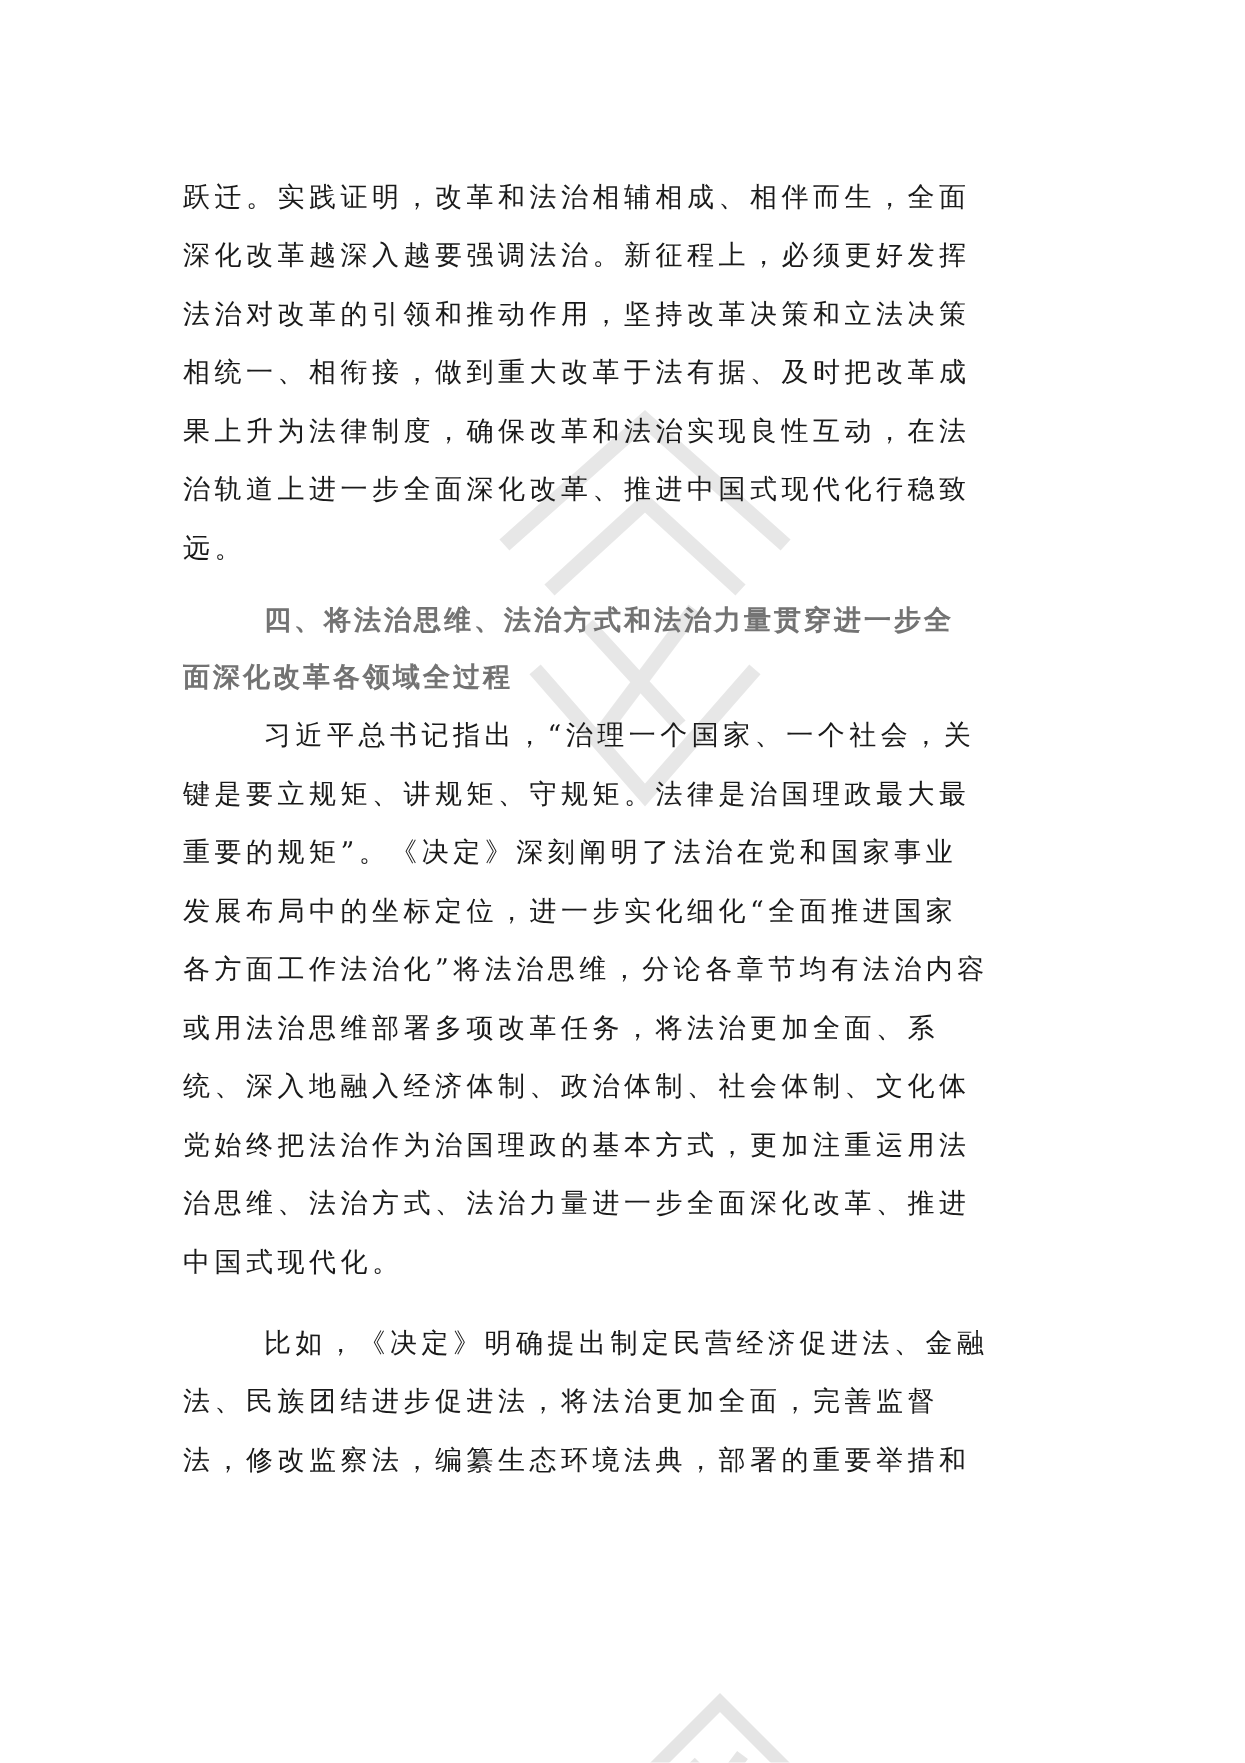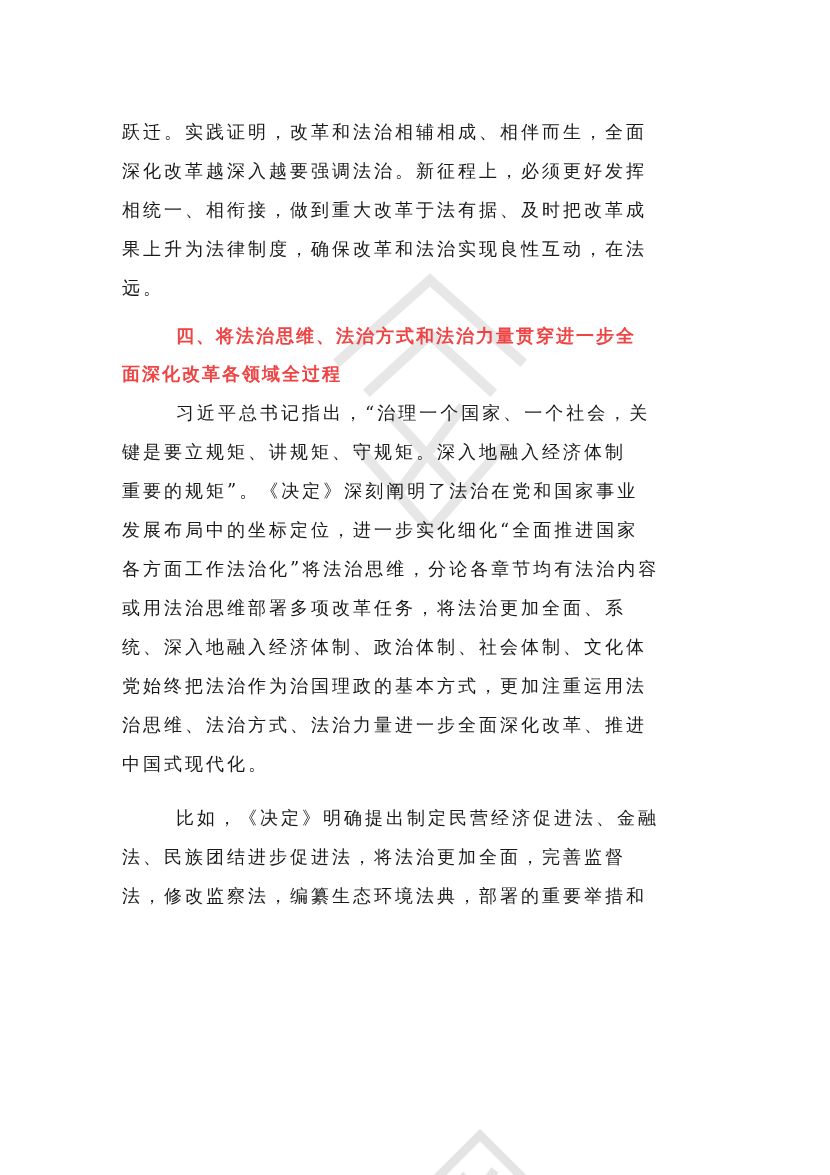--- a/index.html
+++ b/index.html
@@ -55,21 +55,21 @@
   }
   .indent {
     padding-left: 54px;
   }
   .para-gap {
     margin-top: 15px;
   }
   .heading .line {
     font-family: "DejaVu Sans", "Liberation Sans", sans-serif;
     font-weight: bold;
-    color: #ef4444;
+    color: #737373;
     letter-spacing: 2px;
     height: 38px;
     line-height: 38px;
   }
   .heading {
     margin-top: 10px;
   }
 </style>
 </head>
 <body>
@@ -92,33 +92,35 @@
       <path d="M40 60 L70 90"></path>
       <path d="M75 55 L45 95"></path>
     </g>
   </svg>
 
   <div class="content">
 
     <div class="paragraph">
       <div class="line">跃迁。实践证明，改革和法治相辅相成、相伴而生，全面</div>
       <div class="line">深化改革越深入越要强调法治。新征程上，必须更好发挥</div>
+      <div class="line">法治对改革的引领和推动作用，坚持改革决策和立法决策</div>
       <div class="line">相统一、相衔接，做到重大改革于法有据、及时把改革成</div>
       <div class="line">果上升为法律制度，确保改革和法治实现良性互动，在法</div>
+      <div class="line">治轨道上进一步全面深化改革、推进中国式现代化行稳致</div>
       <div class="line">远。</div>
     </div>
 
     <div class="heading">
       <div class="line indent">四、将法治思维、法治方式和法治力量贯穿进一步全</div>
       <div class="line">面深化改革各领域全过程</div>
     </div>
 
     <div class="paragraph">
       <div class="line indent">习近平总书记指出，“治理一个国家、一个社会，关</div>
-      <div class="line">键是要立规矩、讲规矩、守规矩。深入地融入经济体制</div>
+      <div class="line">键是要立规矩、讲规矩、守规矩。法律是治国理政最大最</div>
       <div class="line">重要的规矩”。《决定》深刻阐明了法治在党和国家事业</div>
       <div class="line">发展布局中的坐标定位，进一步实化细化“全面推进国家</div>
       <div class="line">各方面工作法治化”将法治思维，分论各章节均有法治内容</div>
       <div class="line">或用法治思维部署多项改革任务，将法治更加全面、系</div>
       <div class="line">统、深入地融入经济体制、政治体制、社会体制、文化体</div>
       <div class="line">党始终把法治作为治国理政的基本方式，更加注重运用法</div>
       <div class="line">治思维、法治方式、法治力量进一步全面深化改革、推进</div>
       <div class="line">中国式现代化。</div>
     </div>
 

